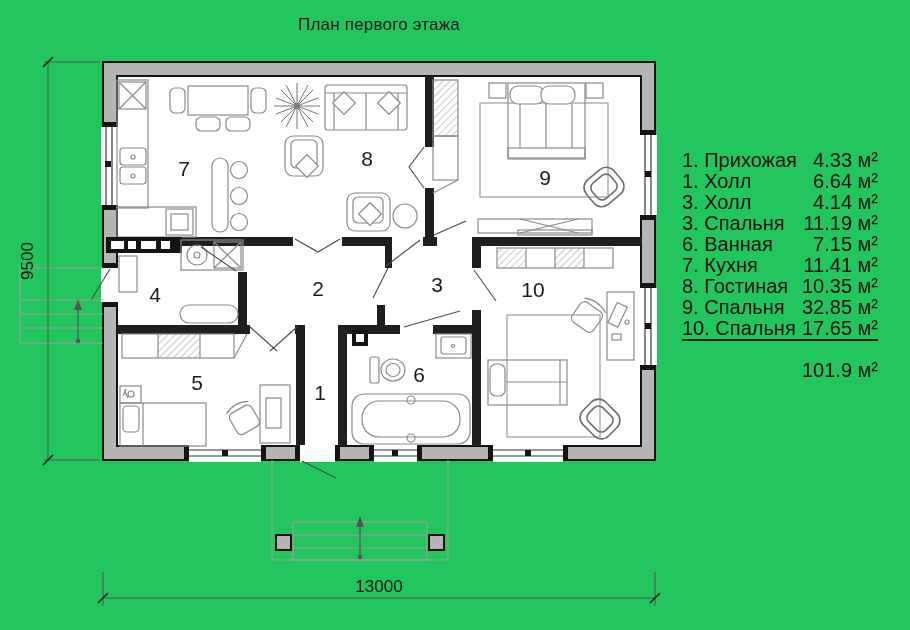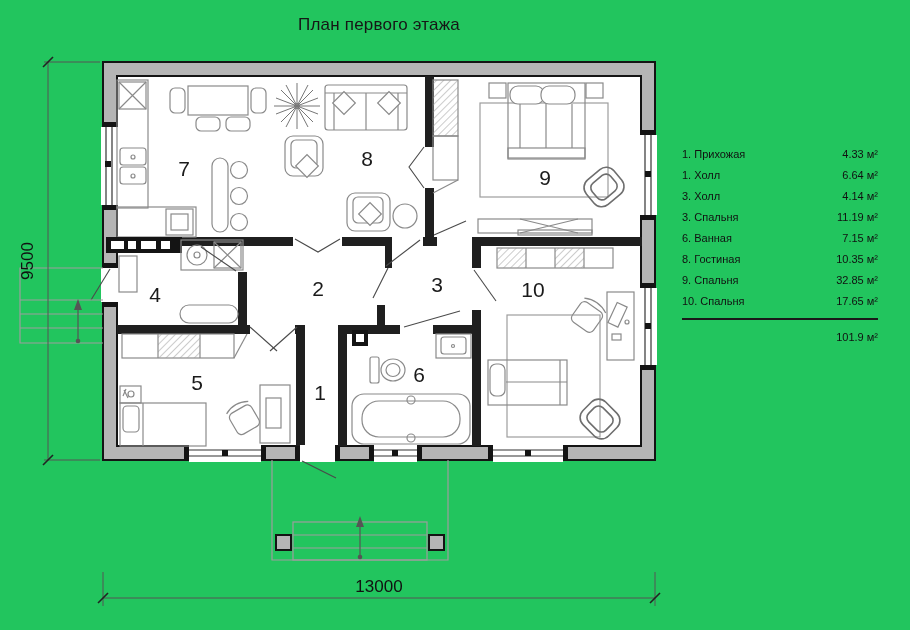--- a/index.html
+++ b/index.html
@@ -1,22 +1,22 @@
 <!DOCTYPE html>
 <html><head>
 <meta charset="utf-8">
 <style>
   html,body{margin:0;padding:0;background:#fff;}
   .page{position:relative;width:910px;height:630px;background:#22c55e;overflow:hidden;
         font-family:"Liberation Sans","DejaVu Sans",sans-serif;color:#111;}
   .title{position:absolute;left:103px;top:15px;width:552px;text-align:center;
          font-size:17px;letter-spacing:.2px;color:#161616;}
-  .legend{position:absolute;left:682px;top:144px;width:196px;font-size:11px;line-height:21px;color:#111;}
+  .legend{position:absolute;left:682px;top:150px;width:196px;font-size:20px;line-height:21px;color:#111;}
   .legend-row{display:flex;justify-content:space-between;white-space:nowrap;}
-  .legend-total{border-top:2px solid #1a1a1a;margin-top:6px;padding-top:7px;text-align:right;}
+  .legend-total{border-top:2px solid #1a1a1a;padding-top:19px;text-align:right;}
   svg{position:absolute;left:0;top:0;}
   svg text{font-family:"Liberation Sans","DejaVu Sans",sans-serif;}
   .w{fill:#1f1f1f;}
   .jam{fill:#141414;}
   .furn{stroke:#8a8a8a;fill:none;stroke-width:1.2;}
   .furnf{stroke:#8a8a8a;fill:#fff;stroke-width:1.2;}
   .chair{stroke:#6e6e6e;fill:none;stroke-width:1.6;}
   .leaf{stroke:#4a4a4a;stroke-width:1.1;fill:none;}
   .thin{stroke:#9d9d9d;stroke-width:1.2;fill:none;}
   .winline{stroke:#333;stroke-width:1.2;}
@@ -336,20 +336,24 @@
       </div>
     <div class="legend-row">
         <span>3. Спальня</span>
         <span>11.19 м²</span>
       </div>
     <div class="legend-row">
         <span>6. Ванная</span>
         <span>7.15 м²</span>
       </div>
     <div class="legend-row">
+        <span>7. Кухня</span>
+        <span>11.41 м²</span>
+      </div>
+    <div class="legend-row">
         <span>8. Гостиная</span>
         <span>10.35 м²</span>
       </div>
     <div class="legend-row">
         <span>9. Спальня</span>
         <span>32.85 м²</span>
       </div>
     <div class="legend-row">
         <span>10. Спальня</span>
         <span>17.65 м²</span>

